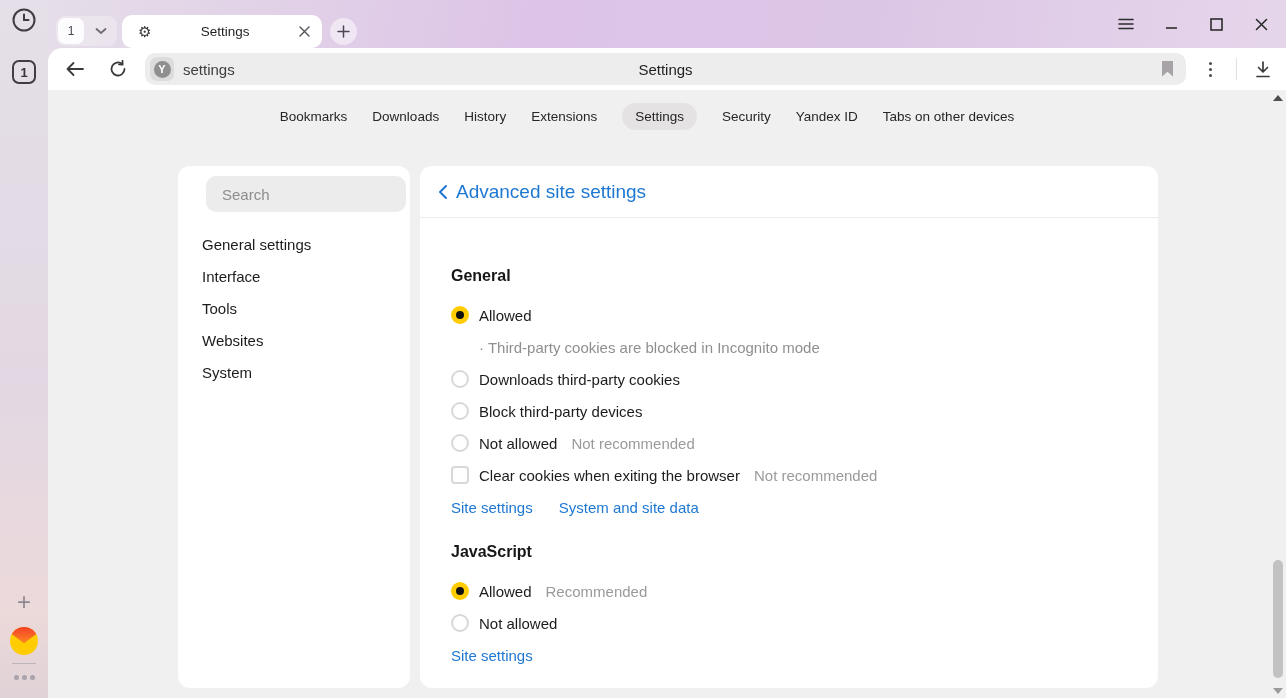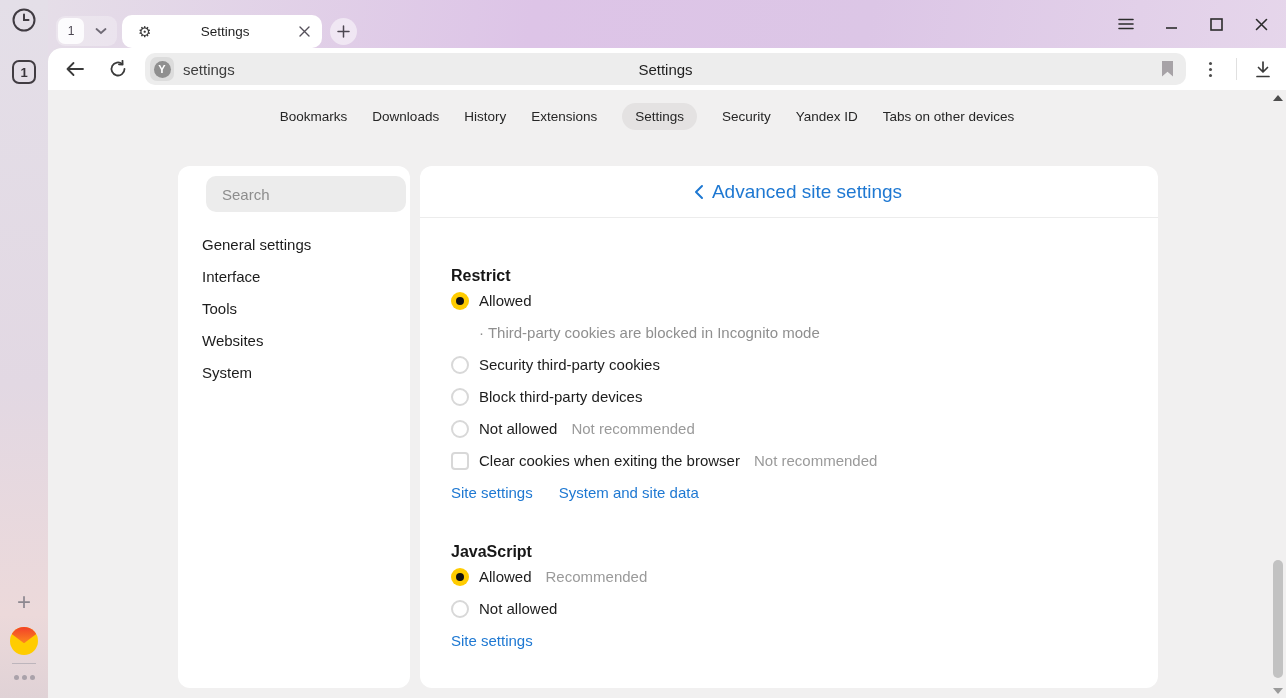--- a/index.html
+++ b/index.html
@@ -78,27 +78,27 @@
 
   .card { position:absolute; background:#fff; border-radius:12px; top:76px; height:522px; }
   .sidebar { left:130px; width:232px; }
   .search { margin:10px 16px 0 28px; width:200px; height:36px; background:#ececec; border:none; outline:none;
             border-radius:10px; padding:0 16px; font-size:15px; font-family:"Liberation Sans",sans-serif; color:#1e1e1e; }
   .search::placeholder { color:#8d8d8d; }
   .sidelist { margin-top:16px; }
   .sideitem { height:32px; display:flex; align-items:center; padding-left:24px; font-size:15px; color:#1c1c1c; }
 
   .maincard { left:372px; width:738px; }
-  .mc-header { height:52px; border-bottom:1px solid #ececec; display:flex; align-items:center; padding-left:13px;justify-content:center; }
+  .mc-header { height:52px; border-bottom:1px solid #ececec; display:flex; align-items:center; padding-left:13px; }
   .mc-chevron { width:20px; height:20px; display:flex; align-items:center; justify-content:center; }
   .mc-title { margin-left:3px; font-size:19px; color:#1e78d2; }
   .mc-body { padding:42px 0 0 31px; }
 
   .sec-heading { height:32px; display:flex; align-items:center; font-size:16px; font-weight:bold; color:#171717; }
-  .row { height:32px; display:flex; align-items:flex-start; }
+  .row { height:32px; display:flex; align-items:flex-end; }
   .radio { width:18px; height:18px; border-radius:50%; border:2px solid #d8d8d8; background:#fff; flex:none; }
   .radio.selected { border:none; background:#ffcc00; position:relative; }
   .radio.selected::after { content:""; position:absolute; left:5px; top:5px; width:8px; height:8px;
                            border-radius:50%; background:#111; }
   .checkbox { width:18px; height:18px; border-radius:4px; border:2px solid #d8d8d8; background:#fff; flex:none; }
   .opt-label { margin-left:10px; font-size:15px; color:#1c1c1c; }
   .opt-note { margin-left:14px; font-size:15px; color:#9a9a9a; }
   .row-note { padding-left:28px; font-size:15px; color:#8f8f8f; }
   .row-links { gap:26px; }
   .link { font-size:15px; color:#1e78d2; }
@@ -257,32 +257,32 @@
             <svg width="10" height="16" viewBox="0 0 10 16">
                 <path d="M8 2 L2 8 L8 14" fill="none" stroke="#1e78d2" stroke-width="2" stroke-linecap="round" stroke-linejoin="round"></path>
               </svg>
           </span>
           <span class="mc-title">Advanced site settings</span>
         </div>
 
         <div class="mc-body">
 
           <div class="section">
-            <div class="sec-heading">Restrict</div>
+            <div class="sec-heading">General</div>
 
             <div class="row">
               <span class="radio selected"></span>
               <span class="opt-label">Allowed</span>
             </div>
 
             <div class="row row-note">· Third-party cookies are blocked in Incognito mode</div>
 
             <div class="row">
               <span class="radio"></span>
-              <span class="opt-label">Security third-party cookies</span>
+              <span class="opt-label">Downloads third-party cookies</span>
             </div>
 
             <div class="row">
               <span class="radio"></span>
               <span class="opt-label">Block third-party devices</span>
             </div>
 
             <div class="row">
               <span class="radio"></span>
               <span class="opt-label">Not allowed</span>

